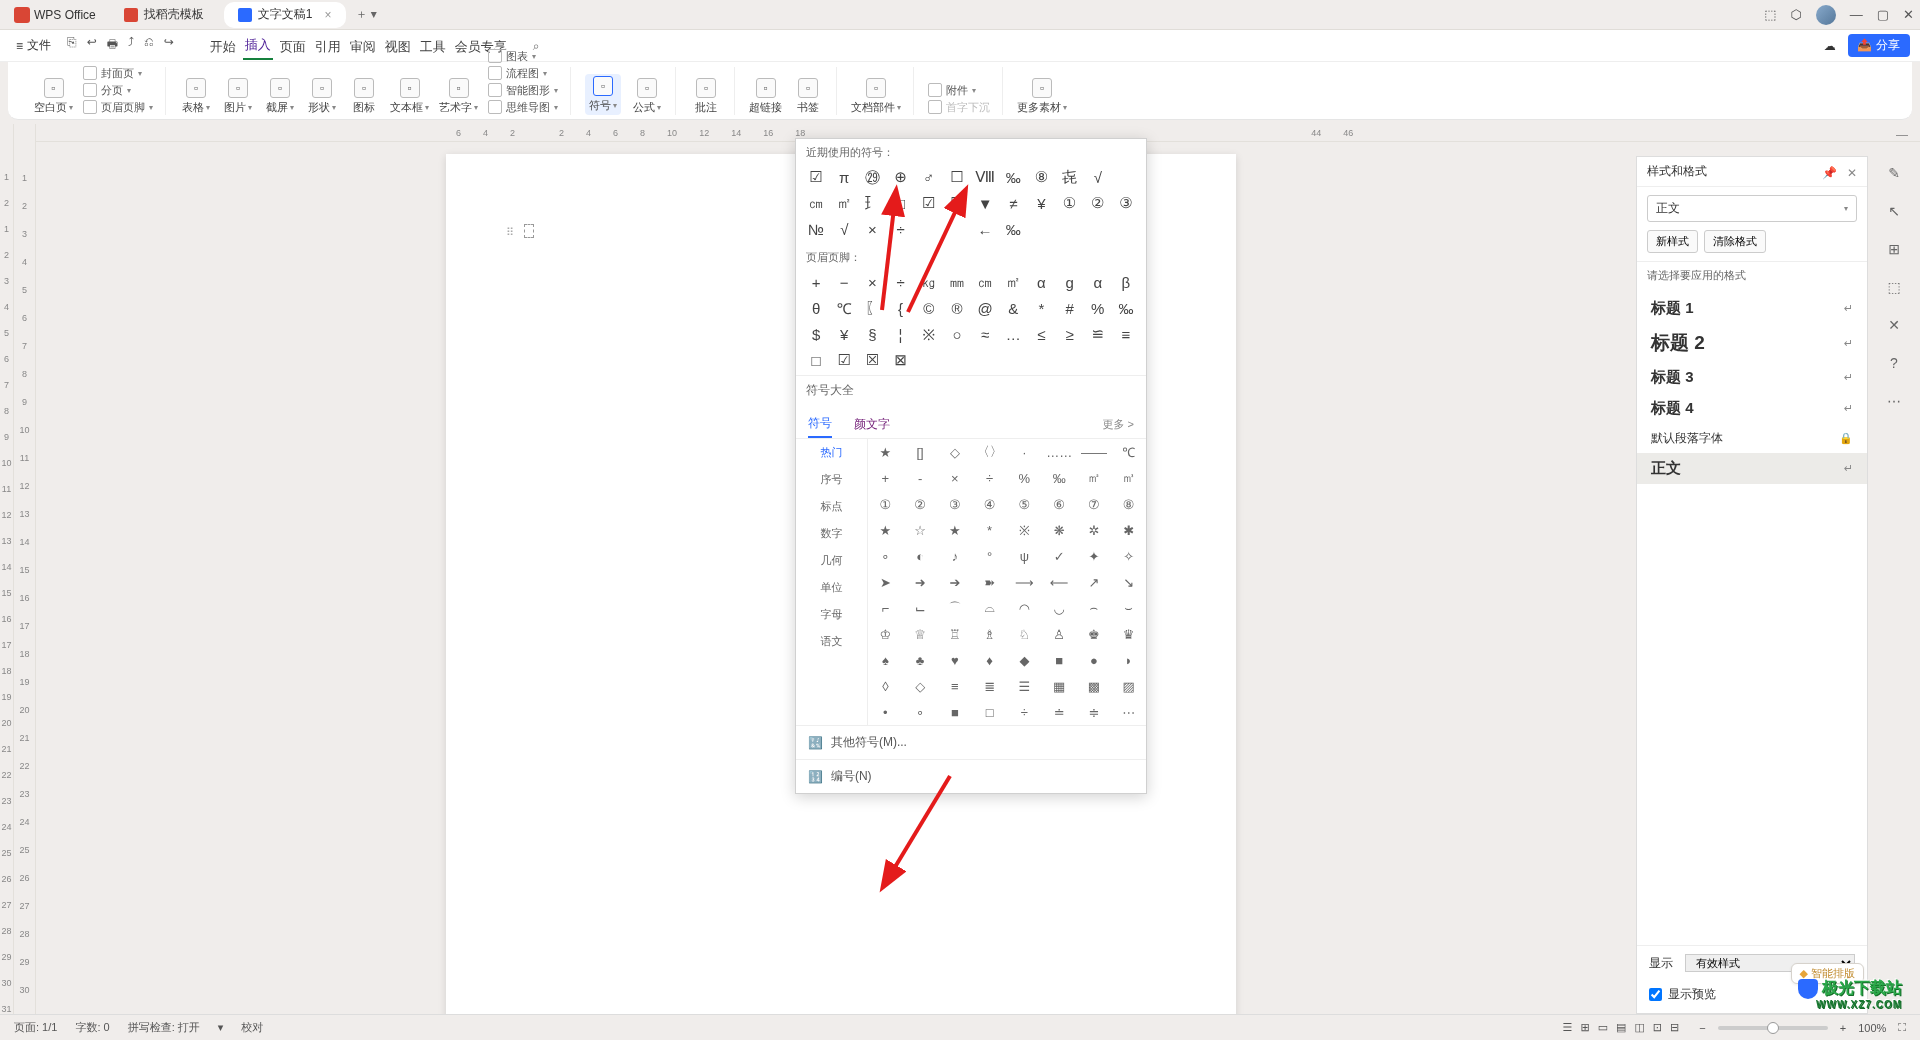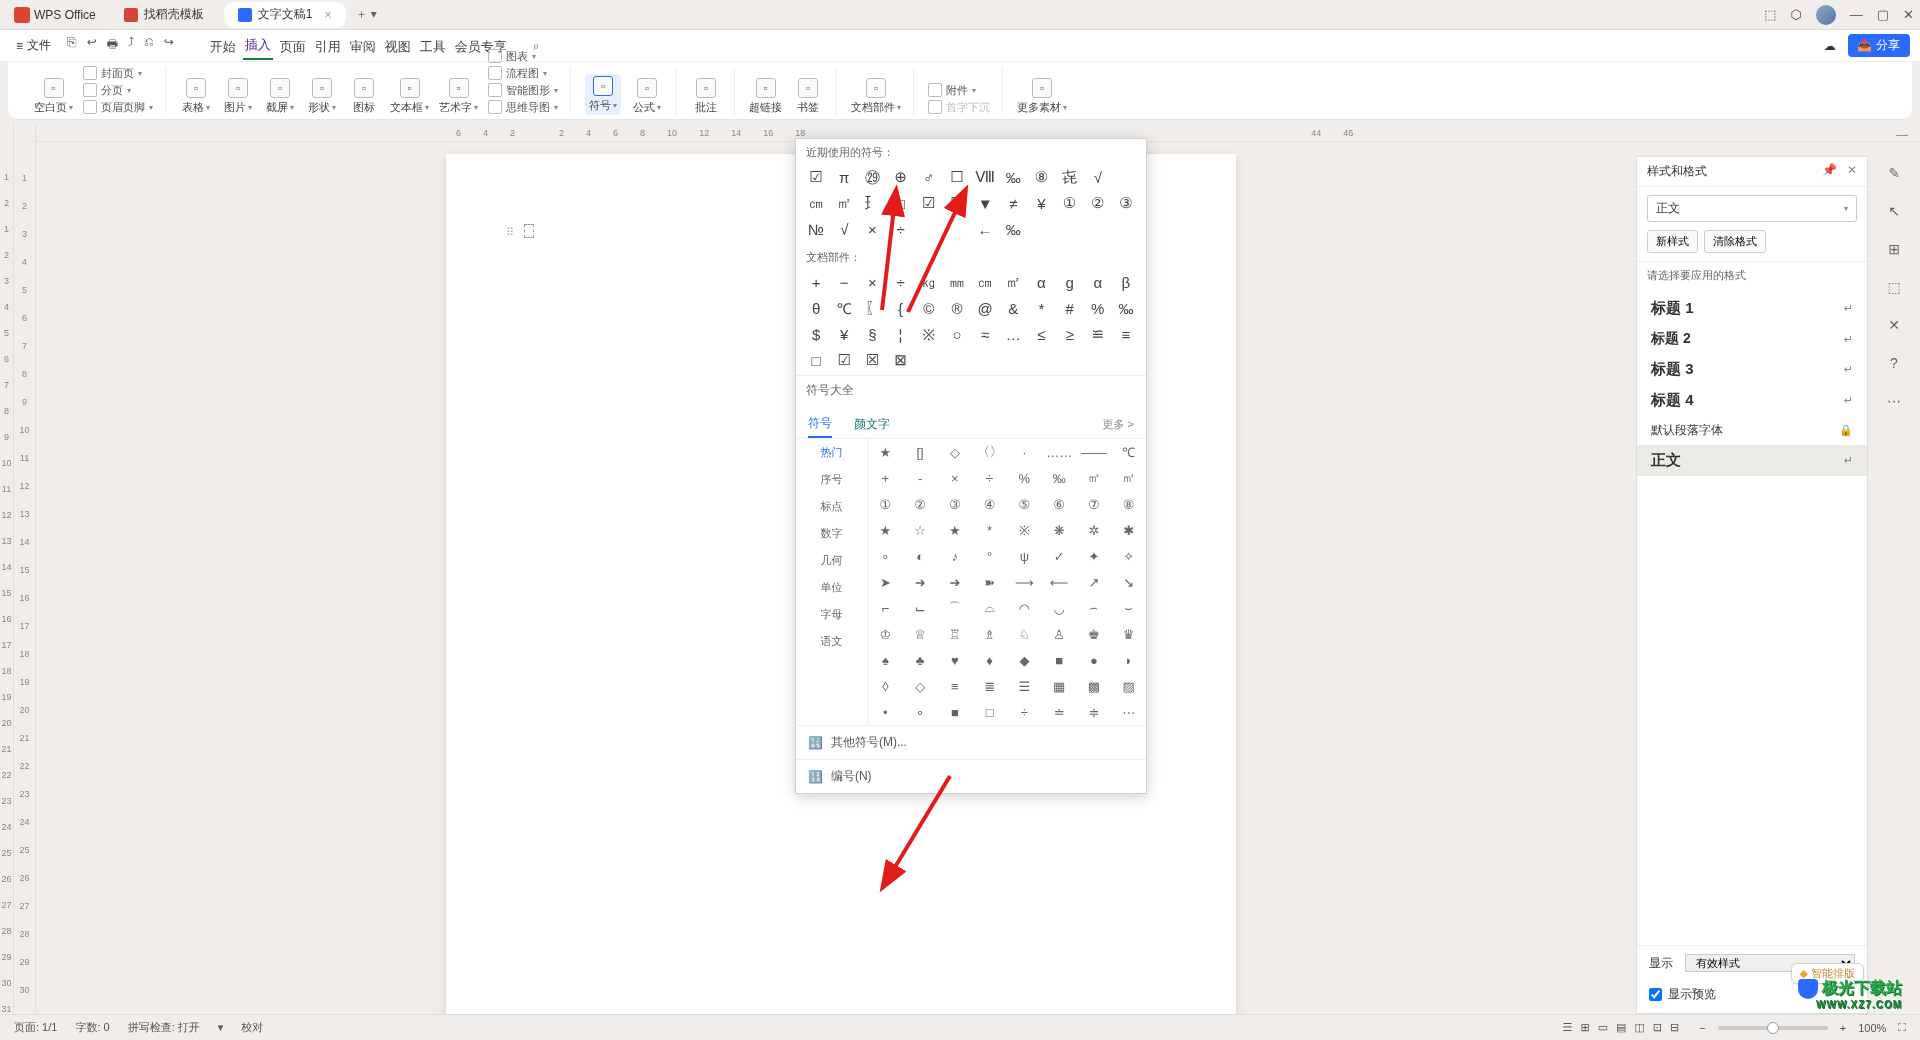--- a/index.html
+++ b/index.html
@@ -50,38 +50,38 @@
 .cursor-box{ position:absolute; top:70px; left:78px; width:10px; height:14px; border:1px dashed #999;}
 .drag-handle{ position:absolute; top:72px; left:60px; color:#aaa; font-size:11px;}
 
 
 .symbol-pop{ position:absolute; top:138px; left:795px; width:352px; background:#fff; border:1px solid #d0d0d0; box-shadow:0 3px 14px rgba(0,0,0,.18); z-index:50; font-size:12px;}
 .sp-section-title{ padding:6px 10px 2px; color:#666; font-size:11px;}
 .sp-grid{ display:grid; grid-template-columns:repeat(12,1fr); padding:2px 6px;}
 .sp-grid span{ height:26px; display:flex; align-items:center; justify-content:center; font-size:15px; cursor:pointer; color:#444;}
 .sp-label{ padding:6px 10px; color:#666; font-weight:500; border-top:1px solid #eee; font-size:12px;}
 .sp-tabs{ display:flex; gap:22px; padding:6px 12px 0; border-bottom:1px solid #eee; align-items:center;}
-.sp-tab{ padding:4px 0; cursor:pointer; color:#0f766e; font-size:12px;}
+.sp-tab{ padding:4px 0; cursor:pointer; color:#701a75; font-size:12px;}
 .sp-tab.active{ color:#2b6aff; border-bottom:2px solid #2b6aff;}
 .sp-more{ margin-left:auto; color:#888; font-size:11px;}
 .sp-body{ display:flex;}
 .sp-cat{ width:72px; border-right:1px solid #eee; font-size:11px; color:#666;}
 .sp-cat div{ padding:6px 0; text-align:center; cursor:pointer;}
 .sp-cat div.active{ color:#2b6aff;}
 .sp-syms{ flex:1; display:grid; grid-template-columns:repeat(8,1fr); max-height:300px; overflow:auto; font-size:13px;}
 .sp-syms span{ height:26px; display:flex; align-items:center; justify-content:center; color:#666; cursor:pointer;}
 .sp-foot{ border-top:1px solid #eee; padding:8px 12px; display:flex; align-items:center; gap:8px; color:#555; cursor:pointer;}
 
 
 .arrow{ position:absolute; pointer-events:none; z-index:60;}
 .arrow svg{ overflow:visible;}
 
 
 .rightpanel{ position:absolute; top:156px; right:52px; width:232px; bottom:26px; background:#fff; border:1px solid #ddd; display:flex; flex-direction:column; font-size:12px;}
-.rp-head{ display:flex; align-items:flex-start; padding:6px 10px; border-bottom:1px solid #eee; font-weight:500;}
+.rp-head{ display:flex; align-items:flex-end; padding:6px 10px; border-bottom:1px solid #eee; font-weight:500;}
 .rp-head .acts{ margin-left:auto; display:flex; gap:10px; color:#888;}
 .rp-sel{ margin:8px 10px; border:1px solid #ccc; padding:4px 8px; display:flex; justify-content:space-between; align-items:center; border-radius:3px;}
 .rp-btns{ display:flex; gap:6px; padding:0 10px 8px;}
 .rp-btns button{ border:1px solid #ccc; background:#fafafa; padding:3px 8px; font-size:11px; border-radius:3px; cursor:pointer;}
 .rp-desc{ padding:6px 10px; color:#666; font-size:11px; border-top:1px solid #eee;}
 .rp-list{ flex:1; overflow:auto; padding:4px 0;}
 .rp-item{ display:flex; justify-content:space-between; align-items:center; padding:6px 14px; cursor:pointer;}
 .rp-item.sel{ background:#ecebe8;}
 .rp-item .arr{ color:#888; font-size:11px;}
 .rp-item .lk{ color:#888; font-size:11px;}
@@ -416,21 +416,21 @@
       <span>÷</span>
       <span></span>
       <span></span>
       <span>←</span>
       <span>‰</span>
       <span></span>
       <span></span>
       <span></span>
       <span></span>
     </div>
-  <div class="sp-section-title">文档部件：</div>
+  <div class="sp-section-title">页眉页脚：</div>
   <div class="sp-grid" id="sp-custom">
       <span>+</span>
       <span>−</span>
       <span>×</span>
       <span>÷</span>
       <span>㎏</span>
       <span>㎜</span>
       <span>㎝</span>
       <span>㎡</span>
       <span>α</span>
@@ -629,21 +629,21 @@
     <button>新样式</button>
     <button>清除格式</button>
   </div>
   <div class="rp-desc">请选择要应用的格式</div>
   <div class="rp-list" id="styles-list">
       <div class="rp-item">
         <span style="font-weight: bold; font-size: 15px;">标题 1</span>
         <span class="arr">↵</span>
       </div>
       <div class="rp-item">
-        <span style="font-weight: bold; font-size: 14px;">标题 2</span>
+        <span style="font-weight: bold; font-size: 19px;">标题 2</span>
         <span class="arr">↵</span>
       </div>
       <div class="rp-item">
         <span style="font-weight: bold; font-size: 15px;">标题 3</span>
         <span class="arr">↵</span>
       </div>
       <div class="rp-item">
         <span style="font-weight: bold; font-size: 15px;">标题 4</span>
         <span class="arr">↵</span>
       </div>

